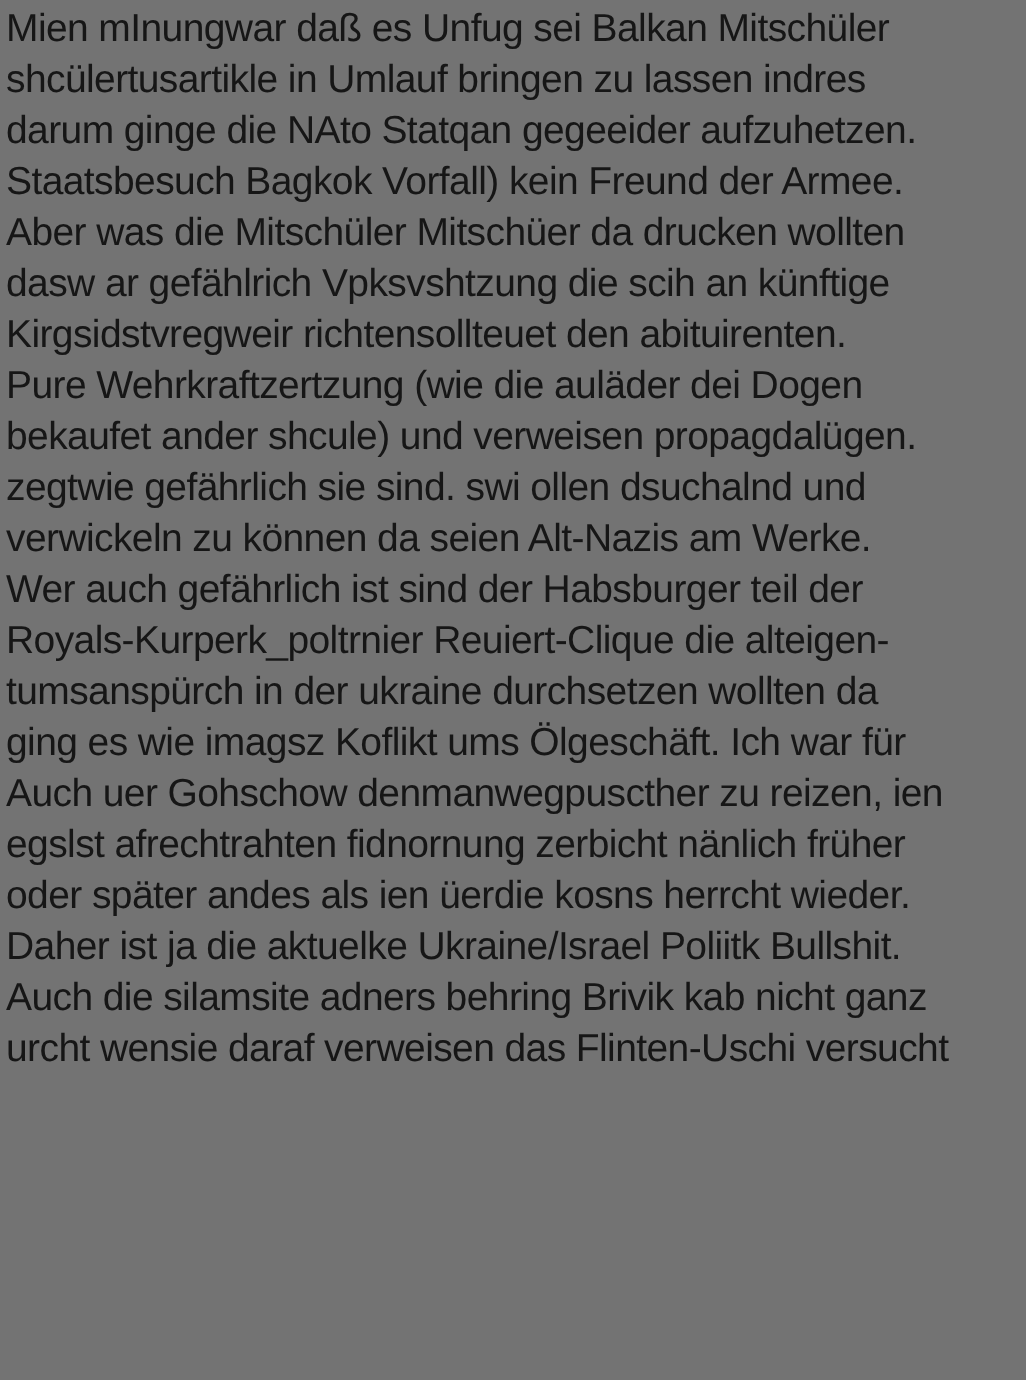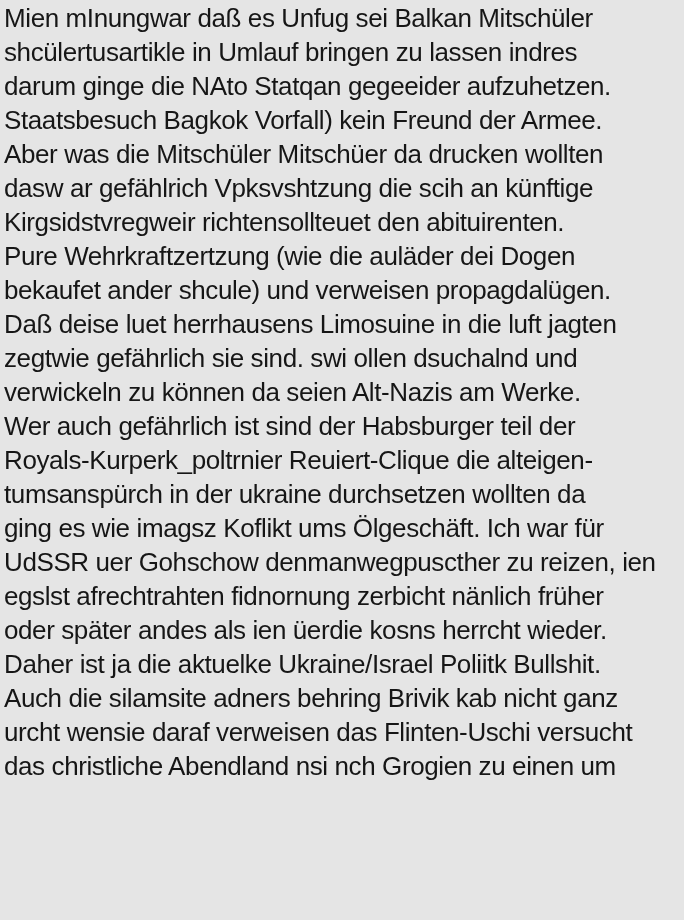--- a/index.html
+++ b/index.html
@@ -4,21 +4,21 @@
 <style>
   html, body {
     margin: 0;
     padding: 0;
     background: #ffffff;
   }
   .page {
     width: 684px;
     height: 920px;
     overflow: hidden;
-    background: #e5e5e5;
+    background: #737373;
     box-sizing: border-box;
     padding: 1px 0 0 4px;
   }
   .textblock {
     font-family: "Liberation Sans", "DejaVu Sans", sans-serif;
     font-size: 26px;
     line-height: 34px;
     letter-spacing: -0.4px;
     color: #161616;
     font-weight: 400;
@@ -35,28 +35,26 @@
   <div class="textblock">
     <div class="line">Mien mInungwar daß es Unfug sei Balkan Mitschüler</div>
     <div class="line">shcülertusartikle in Umlauf bringen zu lassen indres</div>
     <div class="line">darum ginge die NAto Statqan gegeeider aufzuhetzen.</div>
     <div class="line">Staatsbesuch Bagkok Vorfall) kein Freund der Armee.</div>
     <div class="line">Aber was die Mitschüler Mitschüer da drucken wollten</div>
     <div class="line">dasw ar gefählrich Vpksvshtzung die scih an künftige</div>
     <div class="line">Kirgsidstvregweir richtensollteuet den abituirenten.</div>
     <div class="line">Pure Wehrkraftzertzung (wie die auläder dei Dogen</div>
     <div class="line">bekaufet ander shcule) und verweisen propagdalügen.</div>
-    <div class="line">Daß deise luet herrhausens Limosuine in die luft jagten</div>
     <div class="line">zegtwie gefährlich sie sind. swi ollen dsuchalnd und</div>
     <div class="line">verwickeln zu können da seien Alt-Nazis am Werke.</div>
     <div class="line">Wer auch gefährlich ist sind der Habsburger teil der</div>
     <div class="line">Royals-Kurperk_poltrnier Reuiert-Clique die alteigen-</div>
     <div class="line">tumsanspürch in der ukraine durchsetzen wollten da</div>
     <div class="line">ging es wie imagsz Koflikt ums Ölgeschäft. Ich war für</div>
-    <div class="line">UdSSR uer Gohschow denmanwegpuscther zu reizen, ien</div>
+    <div class="line">Auch uer Gohschow denmanwegpuscther zu reizen, ien</div>
     <div class="line">egslst afrechtrahten fidnornung zerbicht nänlich früher</div>
     <div class="line">oder später andes als ien üerdie kosns herrcht wieder.</div>
     <div class="line">Daher ist ja die aktuelke Ukraine/Israel Poliitk Bullshit.</div>
     <div class="line">Auch die silamsite adners behring Brivik kab nicht ganz</div>
     <div class="line">urcht wensie daraf verweisen das Flinten-Uschi versucht</div>
-    <div class="line">das christliche Abendland nsi nch Grogien zu einen um</div>
   </div>
 </div>
 
 </body></html>

